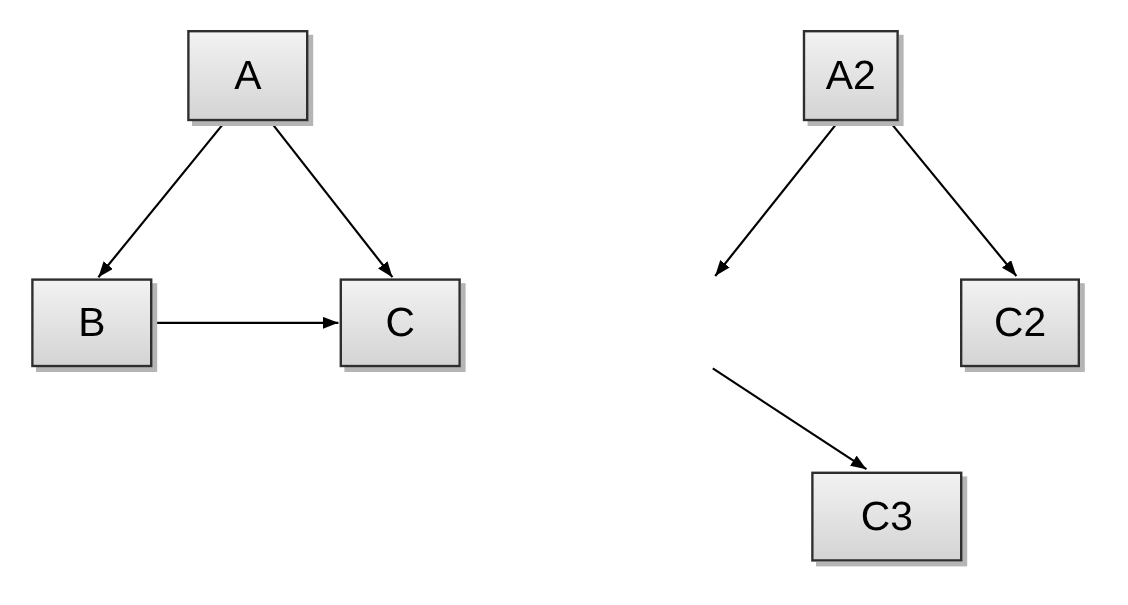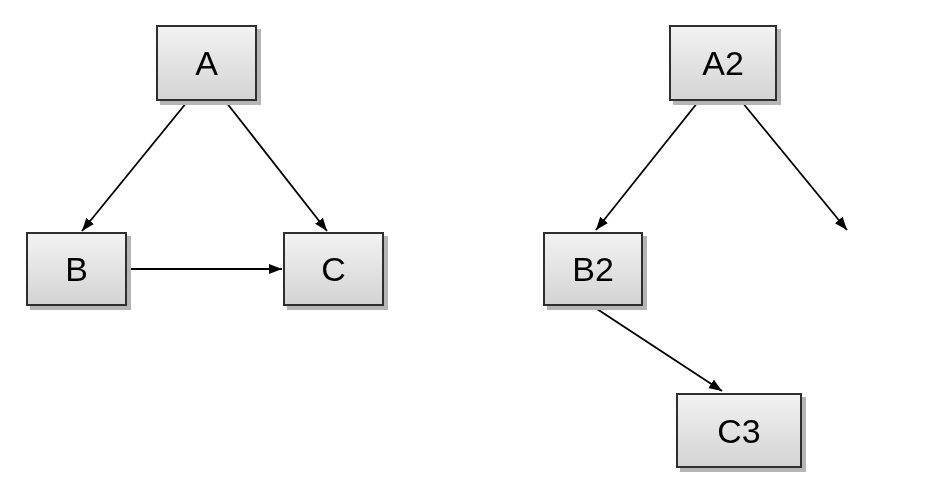--- a/index.html
+++ b/index.html
@@ -76,23 +76,23 @@
   <div id="node-layer">
       <div class="node" style="left: 156px; top: 25px; width: 101px; height: 76px;">
         <span class="node-label">A</span>
       </div>
       <div class="node" style="left: 26px; top: 232px; width: 101px; height: 74px;">
         <span class="node-label">B</span>
       </div>
       <div class="node" style="left: 283px; top: 232px; width: 101px; height: 74px;">
         <span class="node-label">C</span>
       </div>
-      <div class="node" style="left: 669px; top: 25px; width: 108px; height: 76px;">
+      <div class="node" style="left: 669px; top: 25px; width: 80px; height: 76px;">
         <span class="node-label">A2</span>
       </div>
-      <div class="node" style="left: 543px; top: 232px; width: 100px; height: 74px;">
-        <span class="node-label">B2</span>
+      <div class="node" style="left: 800px; top: 232px; width: 100px; height: 74px;">
+        <span class="node-label">C2</span>
       </div>
       <div class="node" style="left: 676px; top: 393px; width: 126px; height: 75px;">
         <span class="node-label">C3</span>
       </div>
     </div>
 </div>
 
 </body></html>

